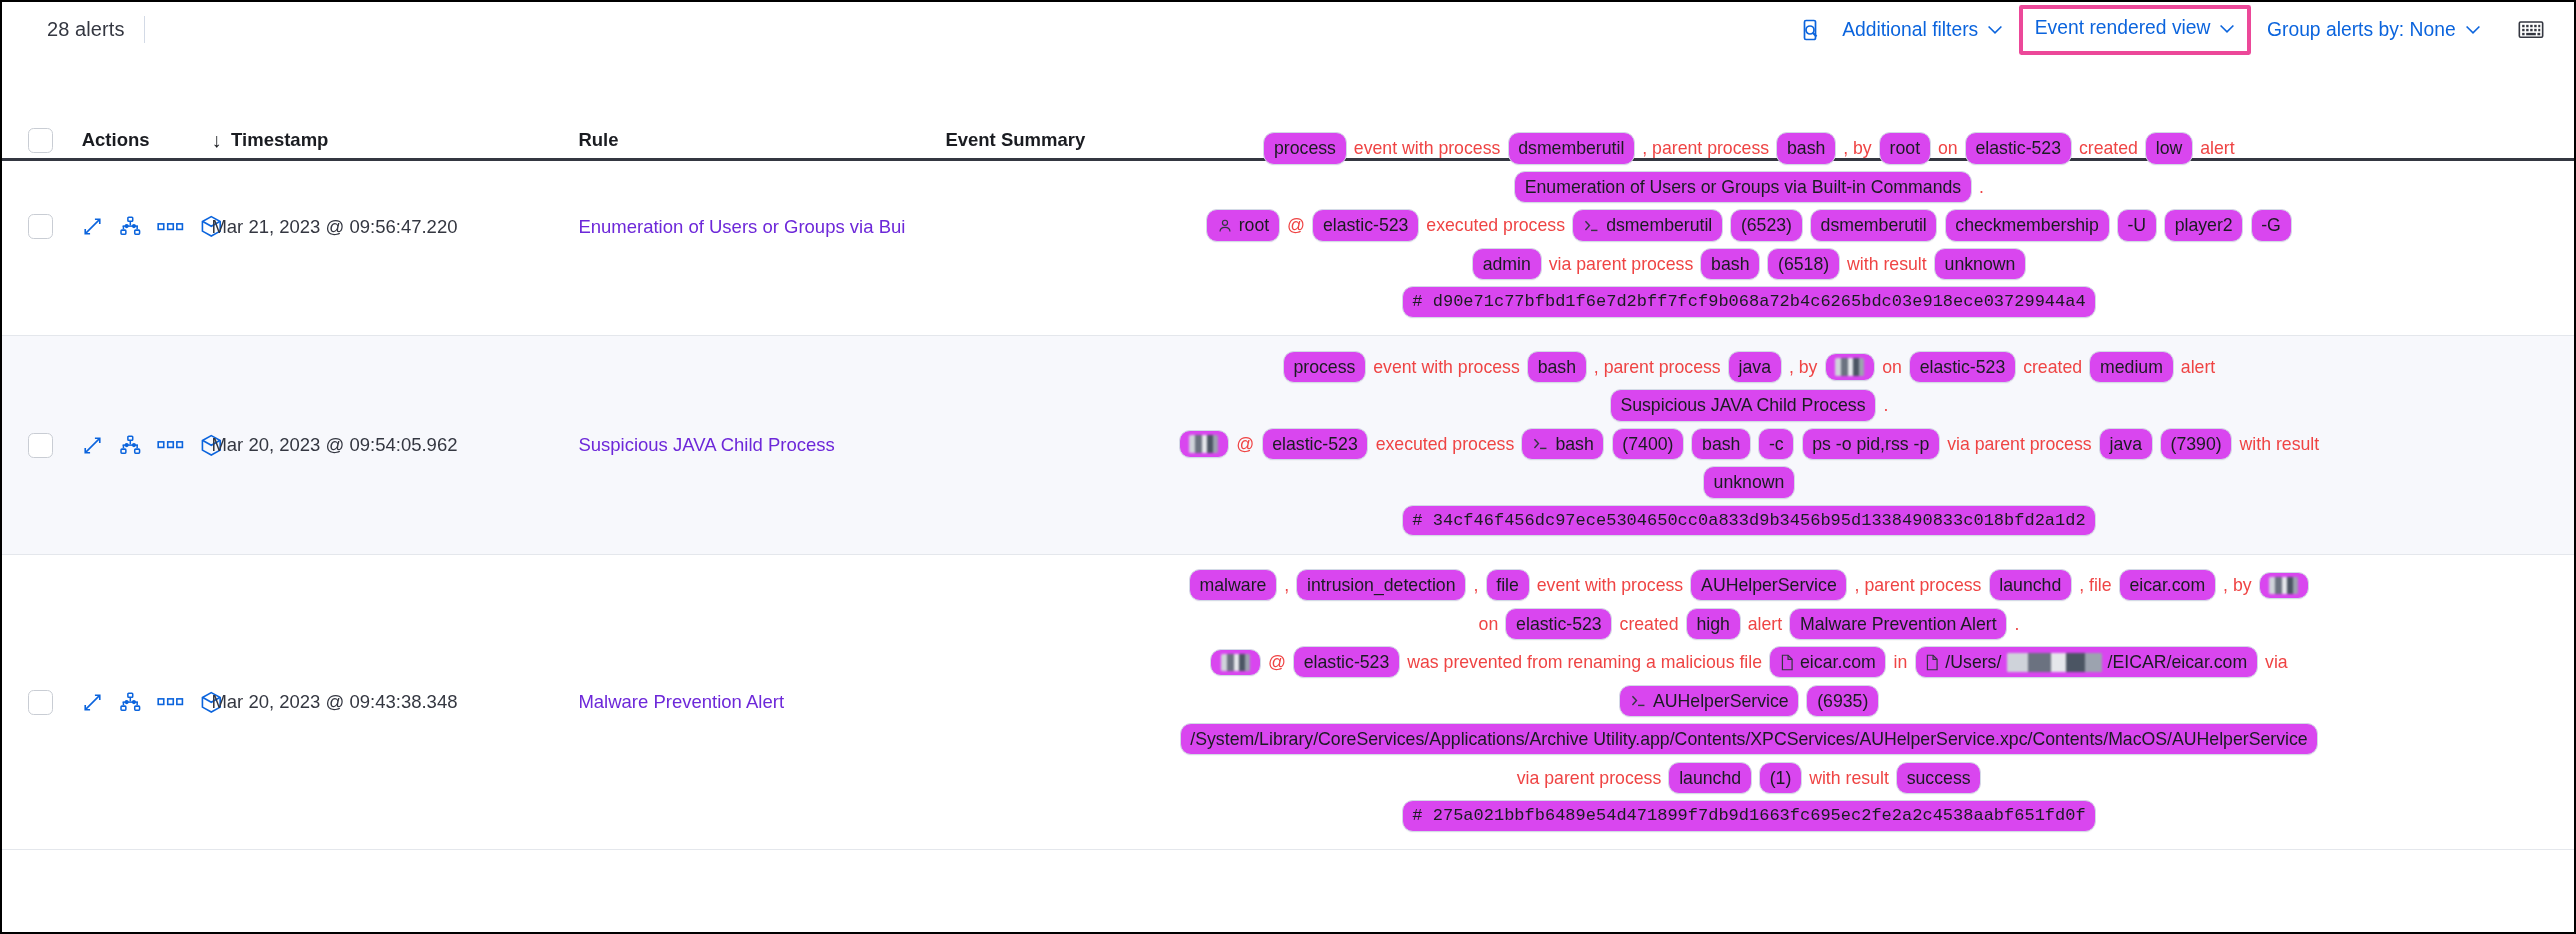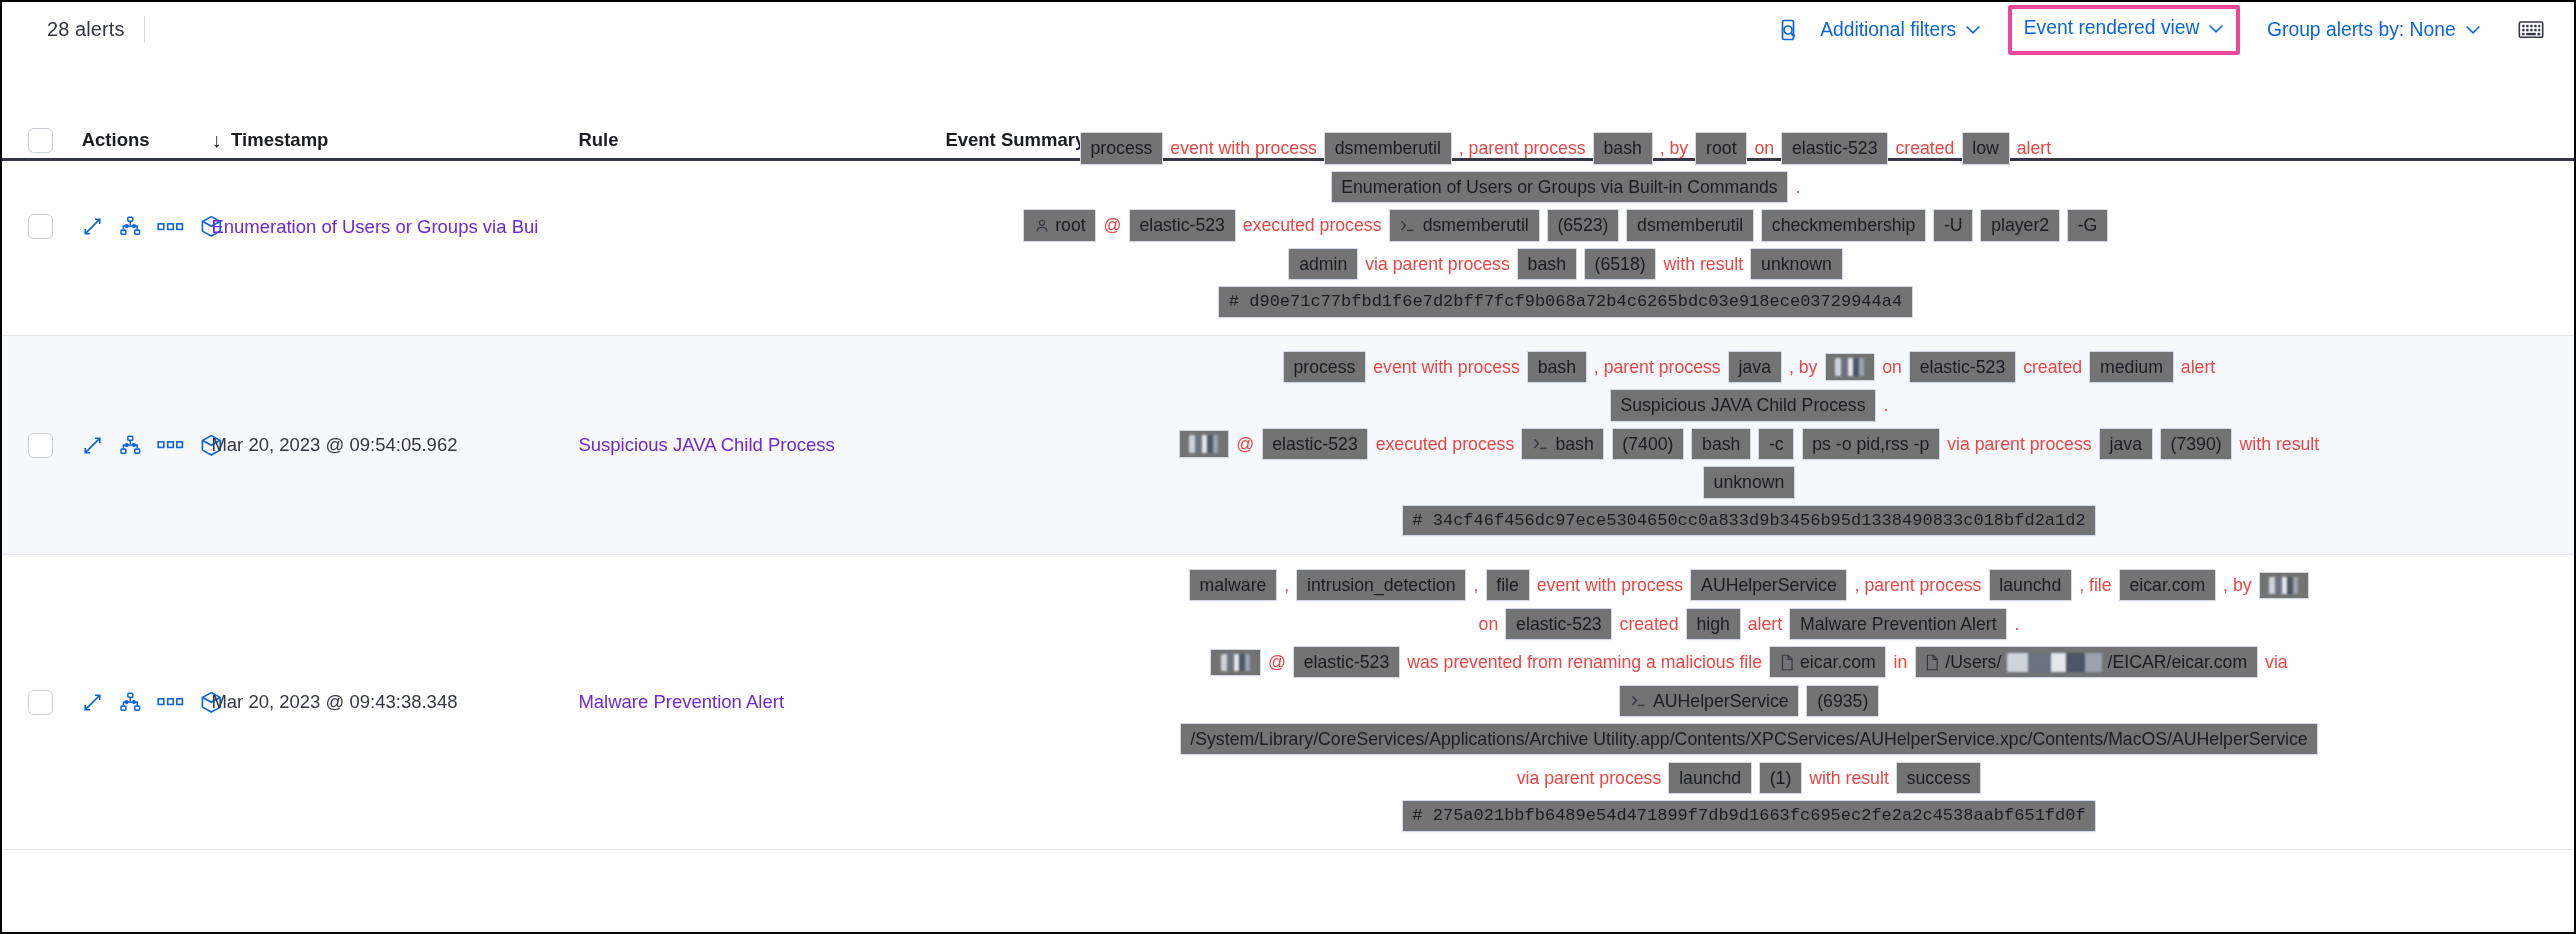--- a/index.html
+++ b/index.html
@@ -34,21 +34,21 @@
     color:#0b64dd; font-size:19.3px; white-space:nowrap;
     padding:5.6px 10.5px; border-radius:4.8px; cursor:pointer;
     background:transparent; border:none;
     font-family:"Liberation Sans", sans-serif;
     justify-content:center;
   }
   .tb-icon-btn { padding:4.8px 8px; display:flex; align-items:center; cursor:pointer; }
   .chev { display:inline-block; }
   .highlight-box {
     border:4px solid #ec4899; border-radius:2.4px;
-    padding:3.2px 1.6px 6.4px 1.6px; margin:0 16px;
+    padding:3.2px 1.6px 6.4px 1.6px; margin:0 5px;
     display:flex; align-items:center;
   }
   .kbd-btn { margin-left:27px; display:flex; align-items:center; cursor:pointer; }
 
   
   .thead {
     position:absolute; left:2.4px; right:2.4px; top:77px; height:39px;
     display:flex; align-items:center;
     font-size:18.5px; font-weight:700; color:#1a1c21;
     border-bottom:3.2px solid #343741;
@@ -82,21 +82,21 @@
   .act-icon { cursor:pointer; display:flex; align-items:center; }
 
   
   .summary-line {
     display:flex; flex-wrap:wrap; align-items:center; justify-content:center;
     gap:7.2px; font-size:17.7px; line-height:1.25; color:#343741;
     width:100%; margin:3.2px 0;
   }
   .chip {
     display:inline-flex; align-items:center; gap:5.6px;
-    background:#737373; border:0.8px solid #d3dae6; border-radius:1px;
+    background:#d946ef; border:0.8px solid #d3dae6; border-radius:11px;
     padding:4px 9.7px; font-size:17.7px; color:#1a1c21;
     box-shadow:0 0.8px 0.8px rgba(0,0,0,0.03);
     white-space:nowrap; cursor:pointer;
   }
   .chip.mono { font-family:"Liberation Mono", monospace; font-size:17px; }
   .plain { color:#ef4444; white-space:nowrap; }
   .redacted {
     display:inline-block; width:29px; height:17.7px; border-radius:1.6px;
     background:linear-gradient(90deg,#cfd3da 0 22%,#6b7280 22% 46%,#e5e7eb 46% 62%,#4b5563 62% 82%,#9ca3af 82% 100%);
     filter:blur(1px);
@@ -217,20 +217,21 @@
             <rect x="25" y="3.5" width="7" height="7"></rect>
           </svg>
         </span>
         <span class="act-icon">
           <svg width="22.6" height="22.6" viewBox="0 0 28 28" fill="none" stroke="#0b64dd" stroke-width="2">
             <path d="M14 2 L25 8 v12 L14 26 L3 20 V8 Z"></path>
             <path d="M3.5 8 L14 14 L24.5 8"></path>
           </svg>
         </span>
       </div>
+      <div class="row-ts">Mar 21, 2023 @ 09:56:47.220</div>
       <div class="row-rule">Enumeration of Users or Groups via Bui</div>
       <div class="row-sum">
         <div class="summary-line">
           <span class="chip">
             <span>process</span>
           </span>
           <span class="plain">event with process</span>
           <span class="chip">
             <span>dsmemberutil</span>
           </span>

